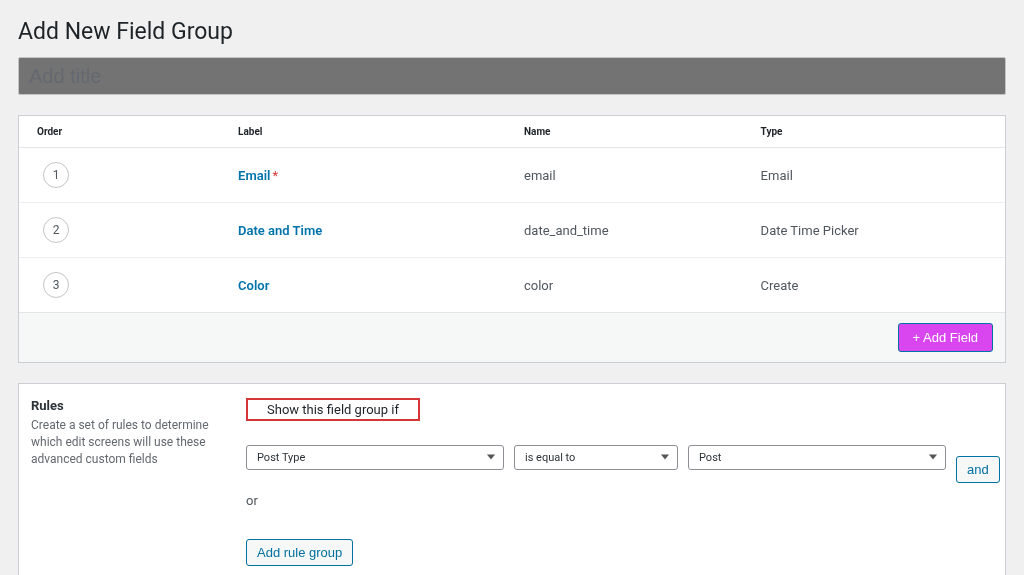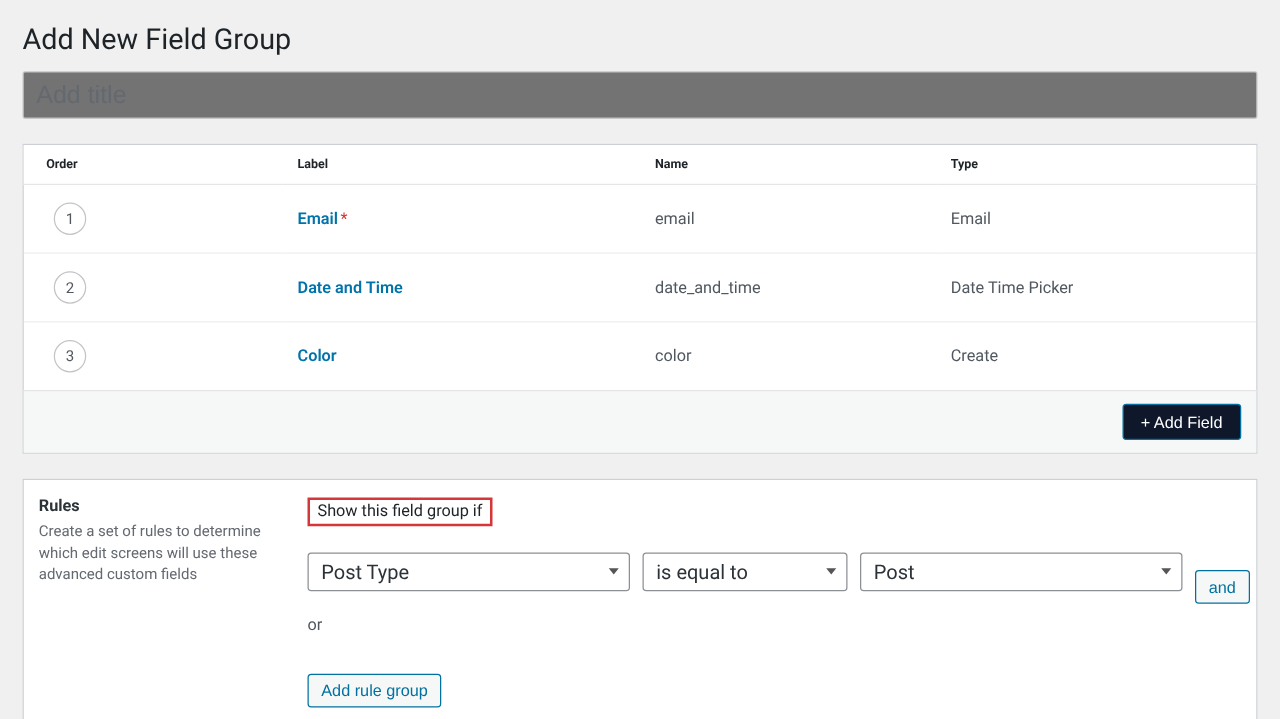--- a/index.html
+++ b/index.html
@@ -68,21 +68,21 @@
   .label-link { color: #0073aa; font-weight: 600; text-decoration: none; }
   .required-star { color: #d63638; margin-left: 2px; }
   .fields-footer {
     background: #f6f7f7;
     padding: 10px 12px;
     text-align: right;
     border-top: 1px solid #e5e5e5;
   }
   .btn-primary {
     display: inline-block;
-    background: #0f172a;
+    background: #d946ef;
     color: #fff;
     border: 1px solid #0071a1;
     border-radius: 3px;
     padding: 6px 14px;
     font-size: 13px;
     cursor: pointer;
   }
   .postbox-header {
     display: flex;
     align-items: center;
@@ -93,31 +93,31 @@
   .postbox-header h2 { font-size: 14px; font-weight: 700; color: #1d2327; }
   .toggle { color: #666; font-size: 10px; cursor: pointer; }
   .location-body { display: flex; padding: 14px 12px; gap: 37px; }
   .rules-label { width: 178px; flex-shrink: 0; }
   .rules-label h4 { font-size: 13px; font-weight: 700; margin-bottom: 4px; color: #2c3338;}
   .rules-label p { font-size: 12px; color: #646970; line-height: 1.4; }
   .rules-editor { flex: 1; }
   .show-if-box {
     display: inline-block;
     border: 2px solid #d63638;
-    padding: 2px 6px;
+    padding: 2px 19px;
     font-size: 13px;
     color: #1d2327;
     margin-bottom: 10px;
   }
   .rule-row { display: flex; gap: 10px; align-items: center; margin-bottom: 10px; }
   .sel {
     border: 1px solid #8c8f94;
     border-radius: 3px;
     padding: 5px 26px 5px 10px;
-    font-size: 16px;
+    font-size: 11px;
     color: #2c3338;
     background: #fff;
     position: relative;
     cursor: pointer;
     flex-shrink: 0;
   }
   .sel::after {
     content: "";
     position: absolute;
     right: 8px; top: 50%;

